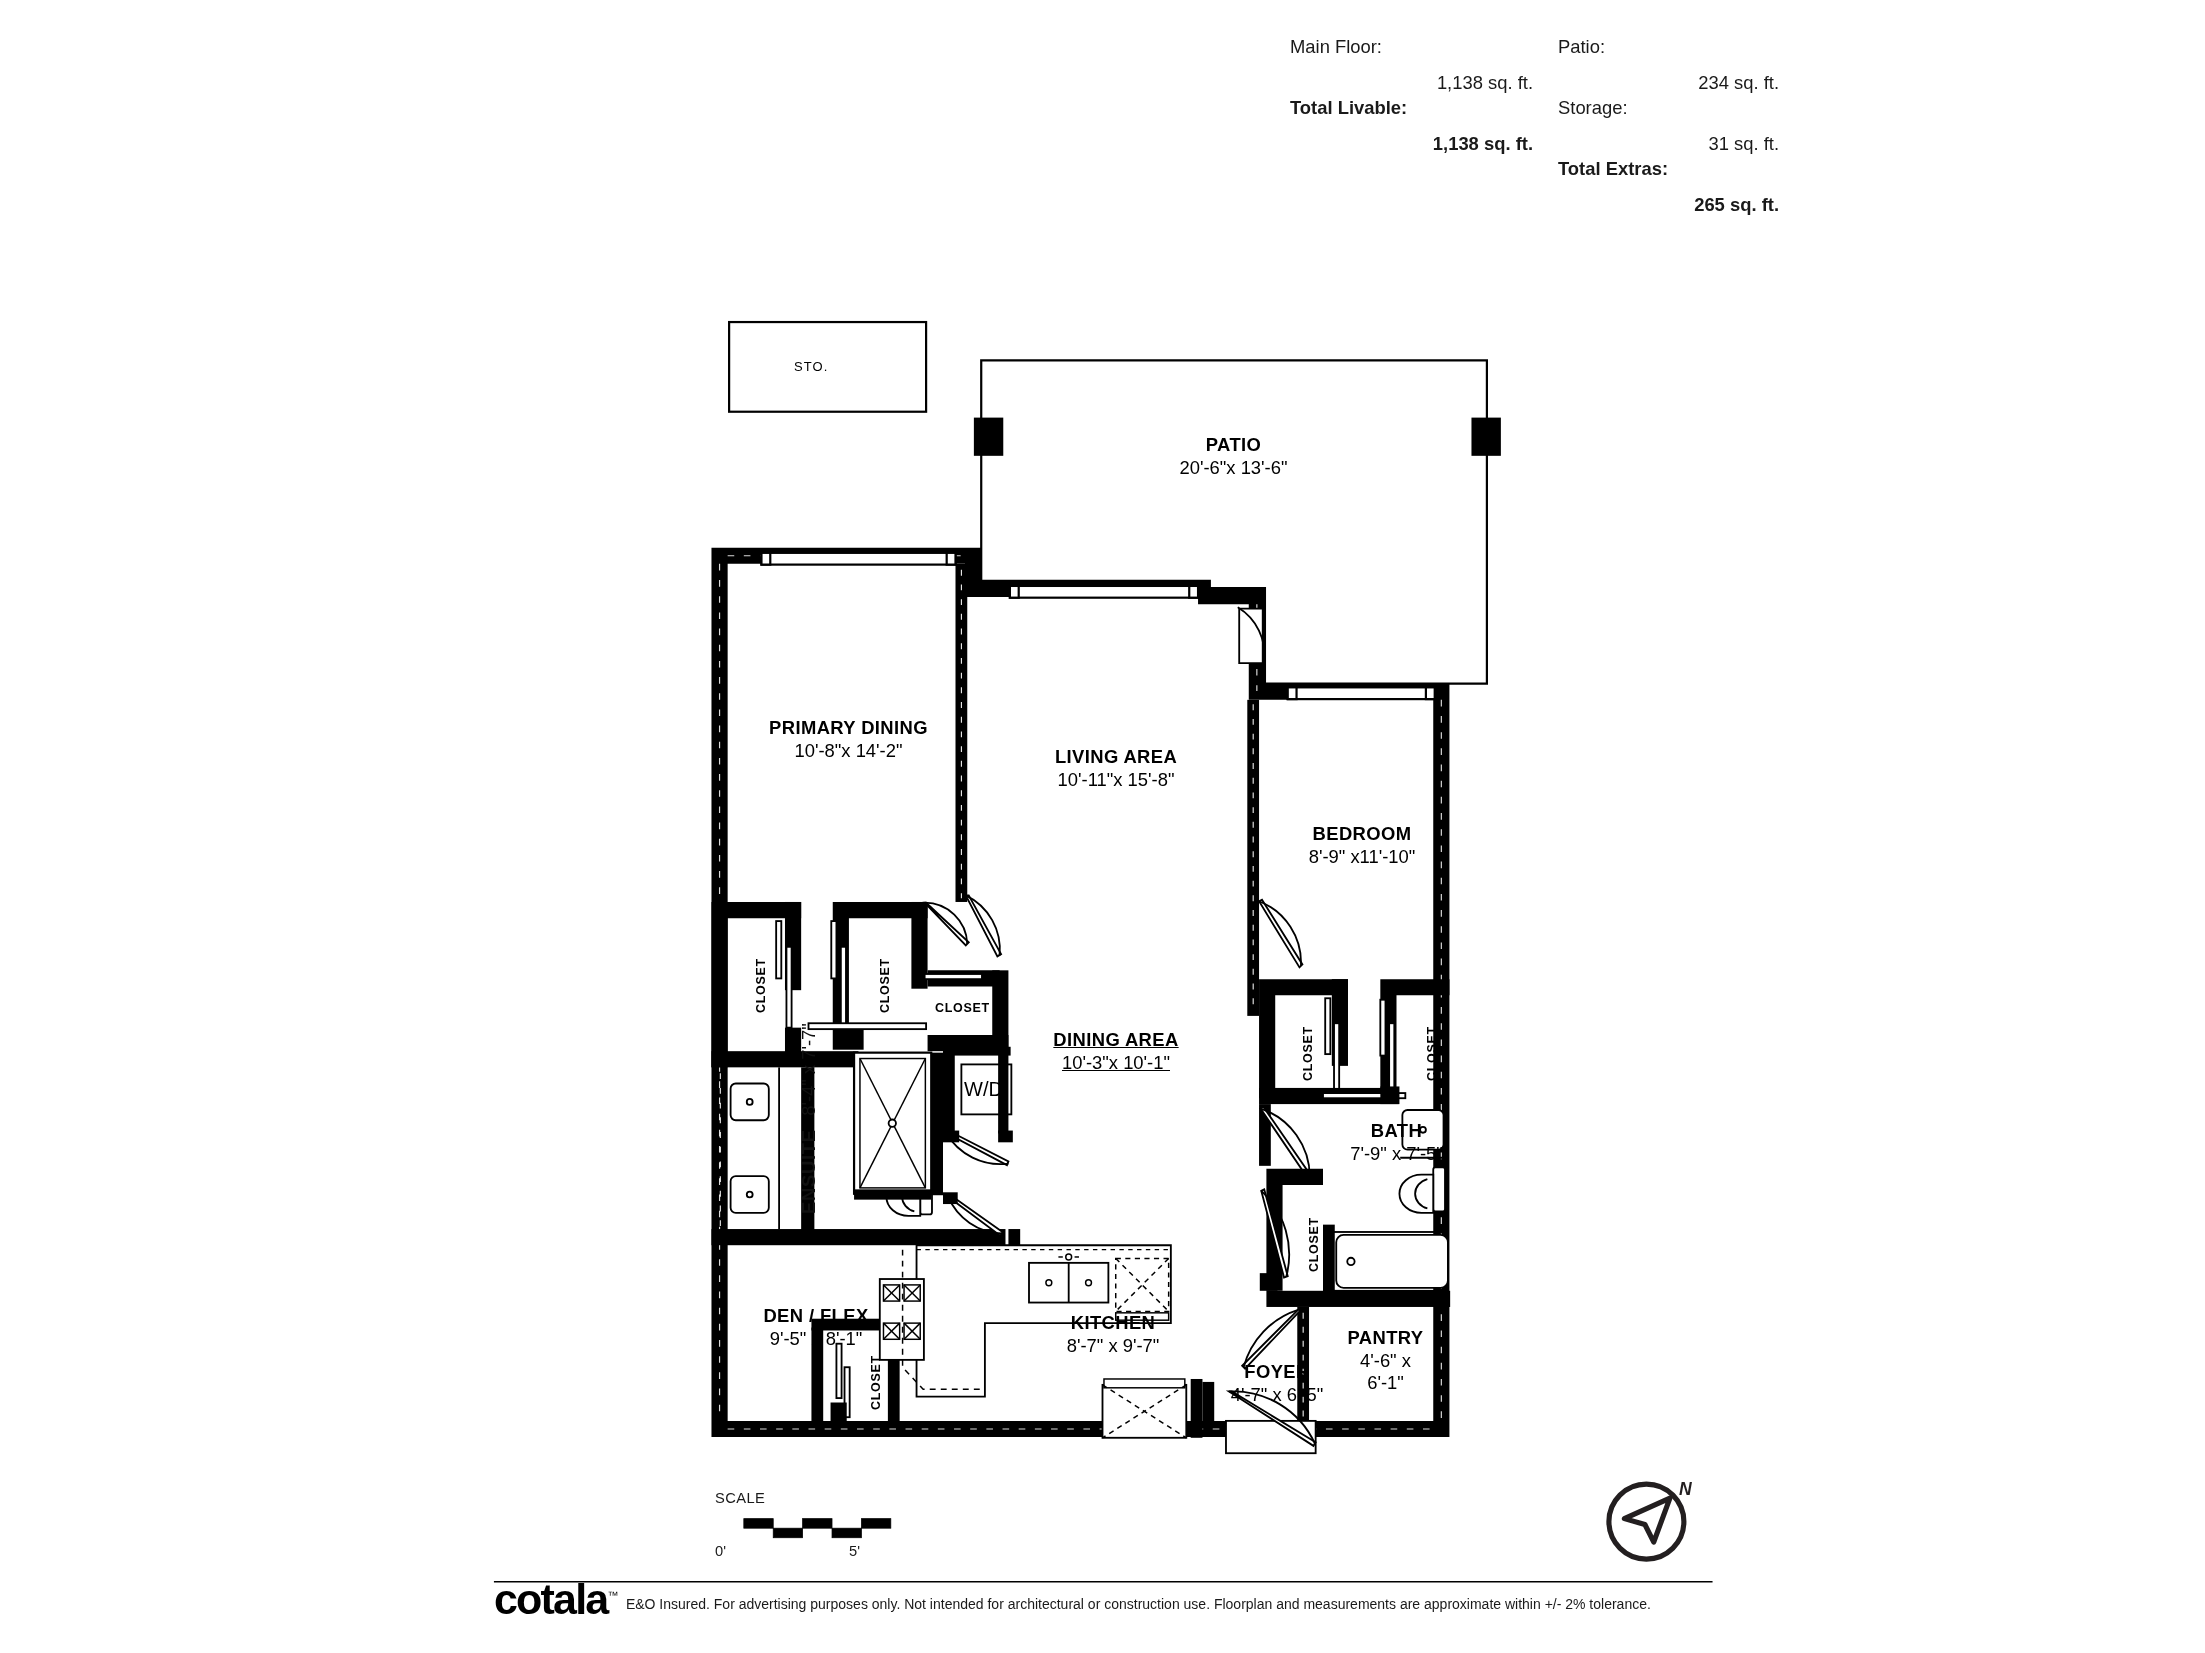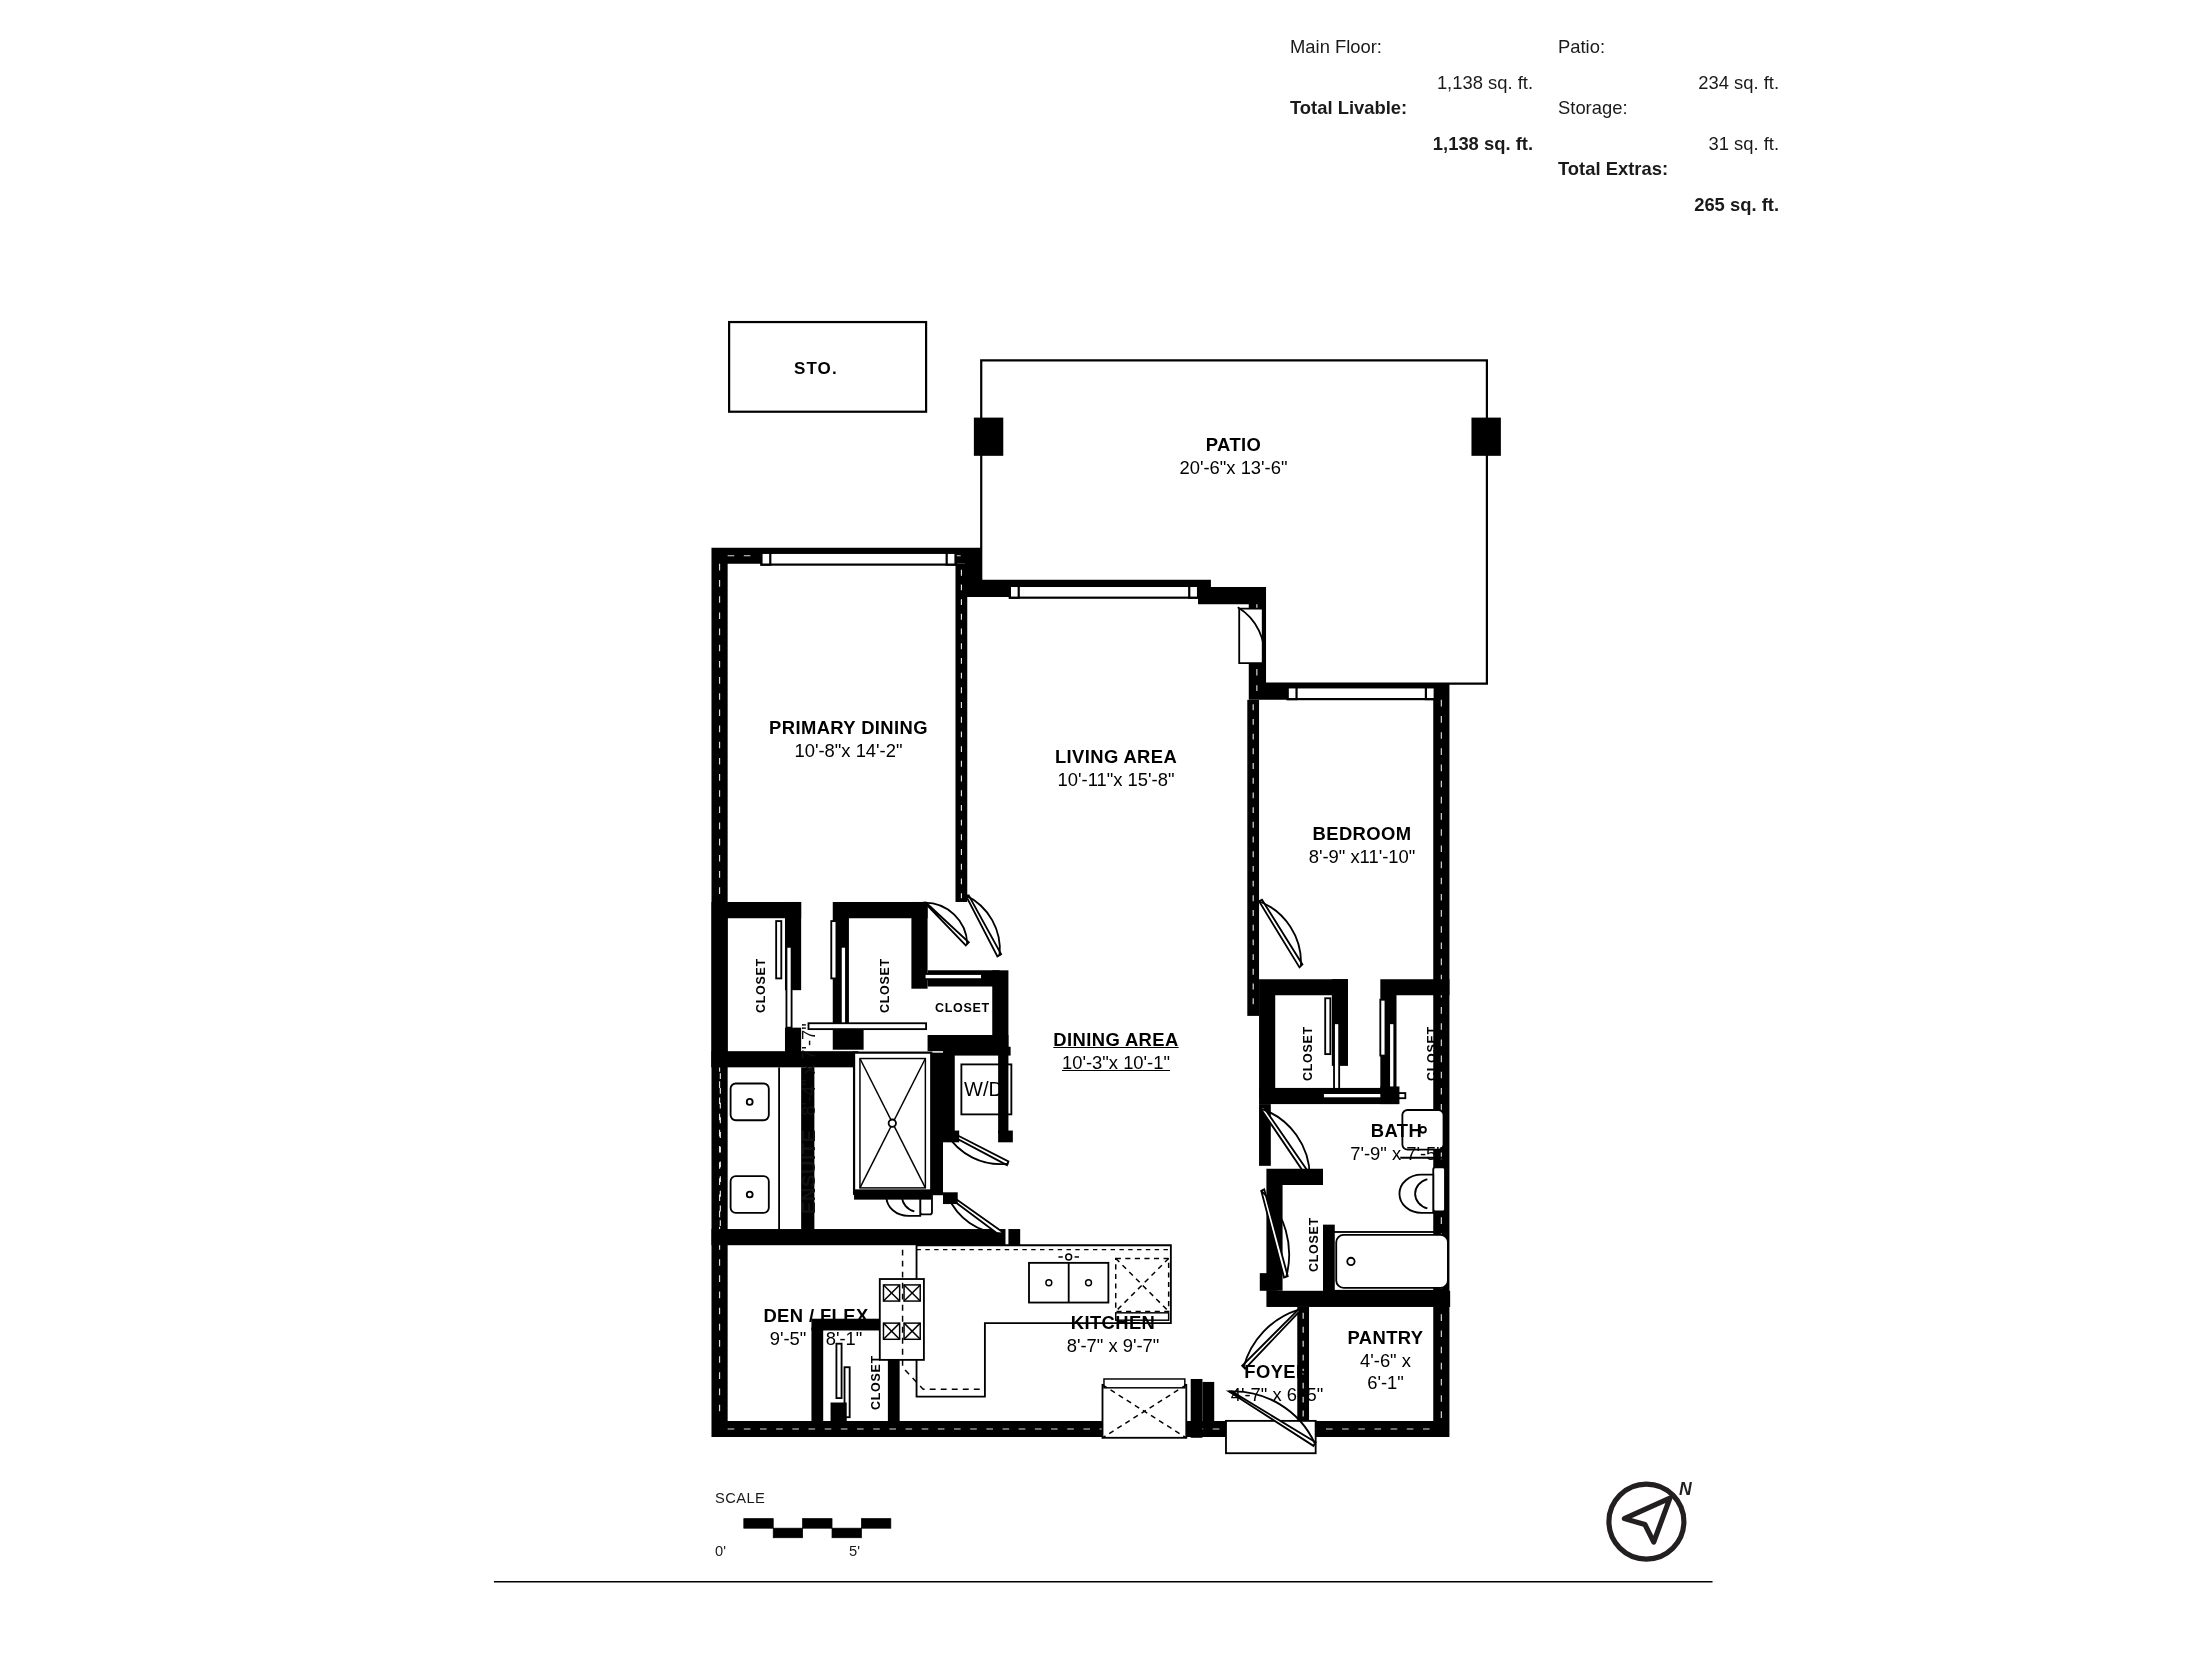--- a/index.html
+++ b/index.html
@@ -43,21 +43,21 @@
 
   
   .rlabel{position:absolute;text-align:center;color:#000;pointer-events:none;}
   .rlabel .nm{font-weight:bold;font-size:18.4px;letter-spacing:0.4px;line-height:1.15;white-space:nowrap;}
   .rlabel .dm{font-size:18.4px;line-height:1.2;white-space:nowrap;margin-top:2.2px;}
 
   .clabel{position:absolute;font-weight:bold;font-size:12.5px;letter-spacing:0.7px;color:#000;white-space:nowrap;}
   .clabel.vert{transform-origin:0 0;transform:rotate(-90deg);}
 
   .wdlabel{position:absolute;font-size:20px;color:#000;white-space:nowrap;}
-  .stolabel{position:absolute;font-weight:bold;font-size:17px;letter-spacing:1.1px;color:#000;text-align:right;}
+  .stolabel{position:absolute;font-weight:normal;font-size:13px;letter-spacing:1.1px;color:#000;text-align:right;}
 
   .ensuitelabel{position:absolute;transform-origin:0 0;transform:rotate(-90deg);white-space:nowrap;text-align:center;}
   .ensuitelabel .nm{font-weight:bold;font-size:18.4px;letter-spacing:0.7px;display:inline-block;}
   .ensuitelabel .dm{font-size:18.4px;display:inline-block;margin-left:10.3px;}
 
   
   .scalebox{position:absolute;left:715px;top:1490px;}
   .scalebox .sl{font-size:14.7px;color:#1a1a1a;letter-spacing:0.4px;}
   .scaleends{position:relative;width:147px;height:16px;}
   .scaleends span{position:absolute;font-size:14.7px;color:#1a1a1a;}
@@ -461,15 +461,19 @@
   <div class="scalebox">
     <div class="sl">SCALE</div>
     <div class="scaleends" style="margin-top:37px;">
       <span style="left:0px;top:0;">0'</span>
       <span style="left:134px;top:0;">5'</span>
     </div>
   </div>
 
   <div style="position:absolute;left:1679px;top:1479px;font-size:17.6px;font-style:italic;font-weight:bold;color:#231f20;">N</div>
 
+  <div class="footer">
+    <div class="logo"><span>cotala</span><span class="logotm">™</span></div>
+    <div class="disclaimer">E&amp;O Insured. For advertising purposes only. Not intended for architectural or construction use. Floorplan and measurements are approximate within +/- 2% tolerance.</div>
+  </div>
 
 </div>
 
 
 </body></html>

